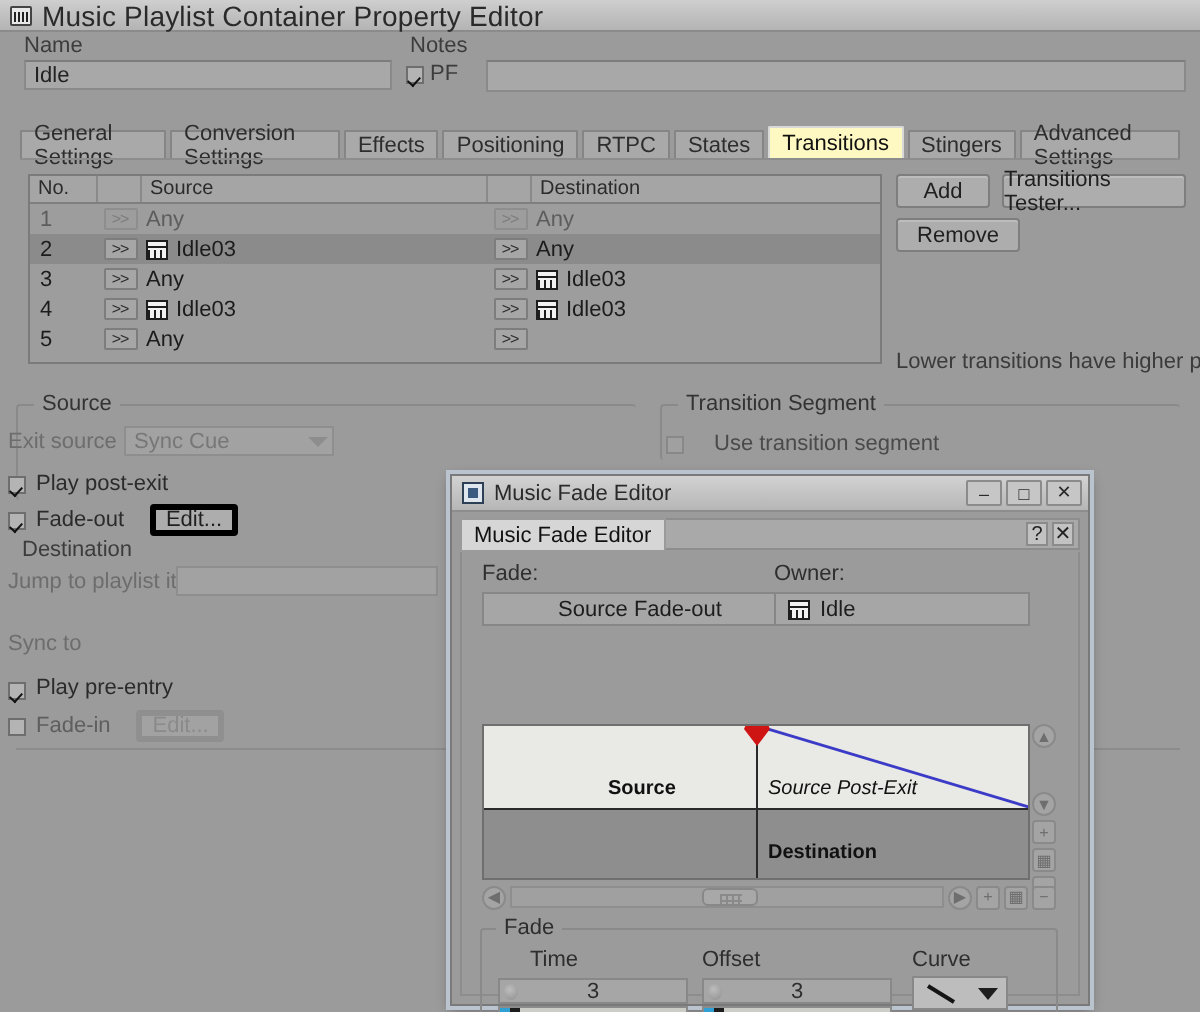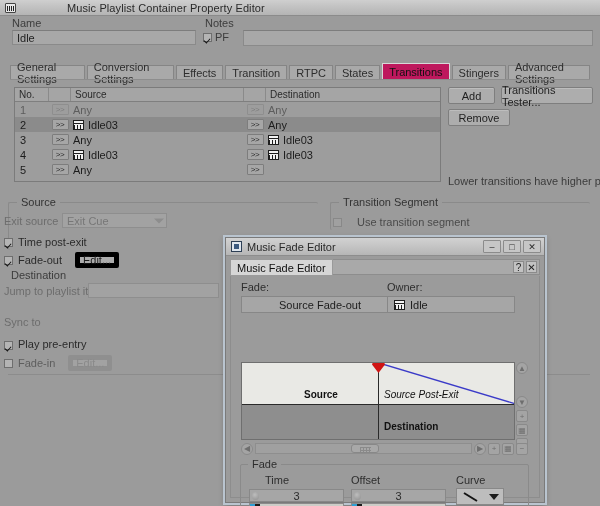--- a/index.html
+++ b/index.html
@@ -21,21 +21,21 @@
   }
   .mw-title .ti{
     width:11px;height:10px;margin-left:5px;margin-right:5px;
     background:#e8e8e8;border:1px solid #444;border-radius:1px;
     position:relative;box-sizing:border-box;
   }
   .mw-title .ti:before{
     content:"";position:absolute;left:1px;top:2px;right:1px;height:5px;
     background:repeating-linear-gradient(to right,#222 0 1px,#e8e8e8 1px 2px);
   }
-  .mw-title .tt{font-size:11px;color:#2a2a2a;letter-spacing:.1px;margin-left:46px;}
+  .mw-title .tt{font-size:14px;color:#2a2a2a;letter-spacing:.1px;}
 
   
   .row-name{position:absolute;left:0;top:16px;width:600px;height:38px;}
   .lbl{font-size:11px;color:#3c3c3c;}
   .lbl-name{position:absolute;left:12px;top:1px;}
   .lbl-notes{position:absolute;left:205px;top:1px;}
   .fld{
     background:#a8a8a8;border:1px solid #8a8a8a;border-top-color:#7d7d7d;
     box-sizing:border-box;font-size:11px;color:#222;
     padding:1px 4px;display:flex;align-items:center;
@@ -56,21 +56,21 @@
   .chk.dis{background:#a0a0a0;border-color:#888;}
 
   
   .tabs{position:absolute;left:10px;top:62px;width:580px;height:18px;display:flex;align-items:flex-end;gap:2px;}
   .tab{
     height:15px;padding:0 6px;box-sizing:border-box;
     background:#a9a9a9;border:1px solid #858585;border-bottom:none;
     font-size:11px;color:#2d2d2d;display:flex;align-items:center;
     border-radius:1px 1px 0 0;
   }
-  .tab.sel{background:#be185d;border-color:#d8d8d8;color:#111;height:17px;}
+  .tab.sel{background:#fef9c3;border-color:#d8d8d8;color:#111;height:17px;}
   .tabline{position:absolute;left:10px;top:79px;width:580px;height:1px;background:#8d8d8d;}
 
   
   .tbl{
     position:absolute;left:14px;top:87px;width:427px;height:95px;
     background:#9d9d9d;border:1px solid #7b7b7b;box-sizing:border-box;
   }
   .thead{display:flex;height:13px;background:#a5a5a5;border-bottom:1px solid #7f7f7f;font-size:10px;color:#2b2b2b;}
   .th{display:flex;align-items:center;padding-left:4px;box-sizing:border-box;border-right:1px solid #8a8a8a;}
   .th.no{width:34px;}
@@ -135,21 +135,21 @@
   .combo{position:relative;}
   .combo .arw{
     position:absolute;right:2px;top:50%;transform:translateY(-50%);
     width:0;height:0;border-left:5px solid transparent;border-right:5px solid transparent;
     border-top:5px solid #8d8d8d;
   }
   .cbrow{display:flex;align-items:center;gap:5px;font-size:11px;color:#2b2b2b;}
 
   .editbtn{
     width:44px;height:16px;box-sizing:border-box;background:#adadad;
-    border:5px solid #000000;border-radius:2px;font-size:11px;color:#1f1f1f;
+    border:3px solid #000000;border-radius:2px;font-size:11px;color:#1f1f1f;
     display:flex;align-items:center;justify-content:center;
   }
   .editbtn.dis{background:#a2a2a2;border-color:#8f8f8f;color:#8a8a8a;}
 
   .sep{position:absolute;left:8px;width:582px;height:1px;background:#8c8c8c;}
 
   
   .dlg{
     position:absolute;left:225px;top:237px;width:320px;height:266px;
     background:#9b9b9b;
@@ -273,21 +273,21 @@
       <span class="lbl">PF</span>
     </div>
     <span class="lbl lbl-notes">Notes</span>
     <div class="fld in-notes"></div>
   </div>
 
   <div class="tabs">
     <div class="tab">General Settings</div>
     <div class="tab">Conversion Settings</div>
     <div class="tab">Effects</div>
-    <div class="tab">Transition</div>
+    <div class="tab">Positioning</div>
     <div class="tab">RTPC</div>
     <div class="tab">States</div>
     <div class="tab sel">Transitions</div>
     <div class="tab">Stingers</div>
     <div class="tab">Advanced Settings</div>
   </div>
   <div class="tabline"></div>
 
   <div class="tbl">
     <div class="thead">
@@ -383,26 +383,26 @@
   <div class="btn b-add">Add</div>
   <div class="btn b-tt">Transitions Tester...</div>
   <div class="btn b-rm">Remove</div>
   <div class="prio">Lower transitions have higher priority.</div>
 
   <div class="grp g-source">
     <span class="cap">Source</span>
   </div>
   <span class="dimlbl" style="position:absolute;left:4px;top:215px;">Exit source at</span>
   <div class="dimfld combo" style="position:absolute;left:62px;top:213px;width:105px;height:15px;">
-    <span>Exit Cue</span>
+    <span>Sync Cue</span>
     <span class="arw"></span>
   </div>
   <div class="cbrow" style="position:absolute;left:4px;top:236px;">
     <span class="chk on"></span>
-    <span>Time post-exit</span>
+    <span>Play post-exit</span>
   </div>
   <div class="cbrow" style="position:absolute;left:4px;top:252px;">
     <span class="chk on"></span>
     <span>Fade-out</span>
     <span class="editbtn" style="margin-left:8px;">Edit...</span>
   </div>
 
   <div class="grp g-trseg">
     <span class="cap">Transition Segment</span>
   </div>

